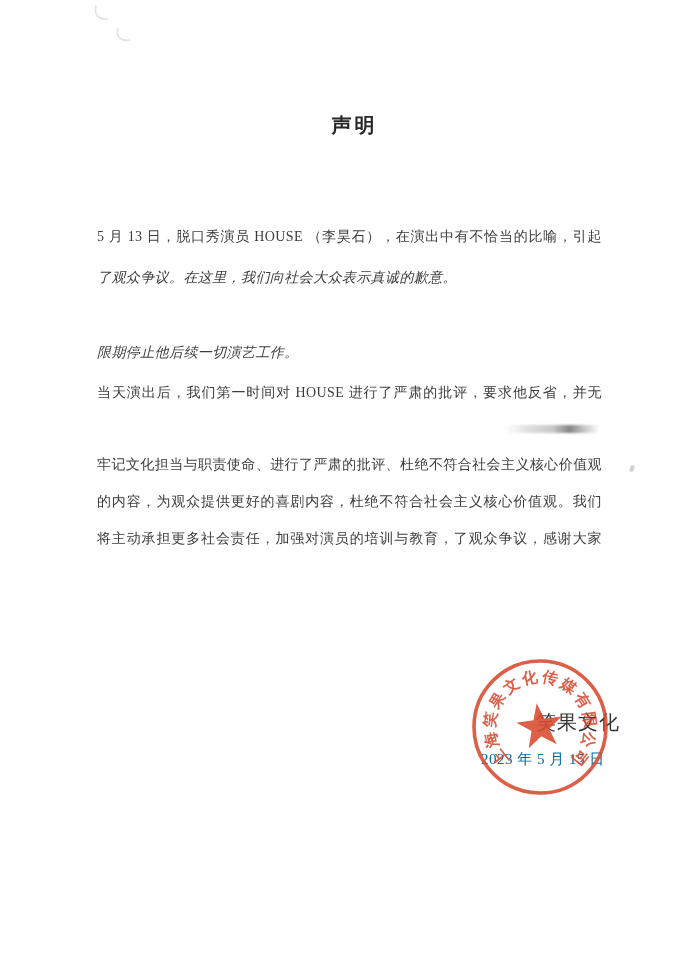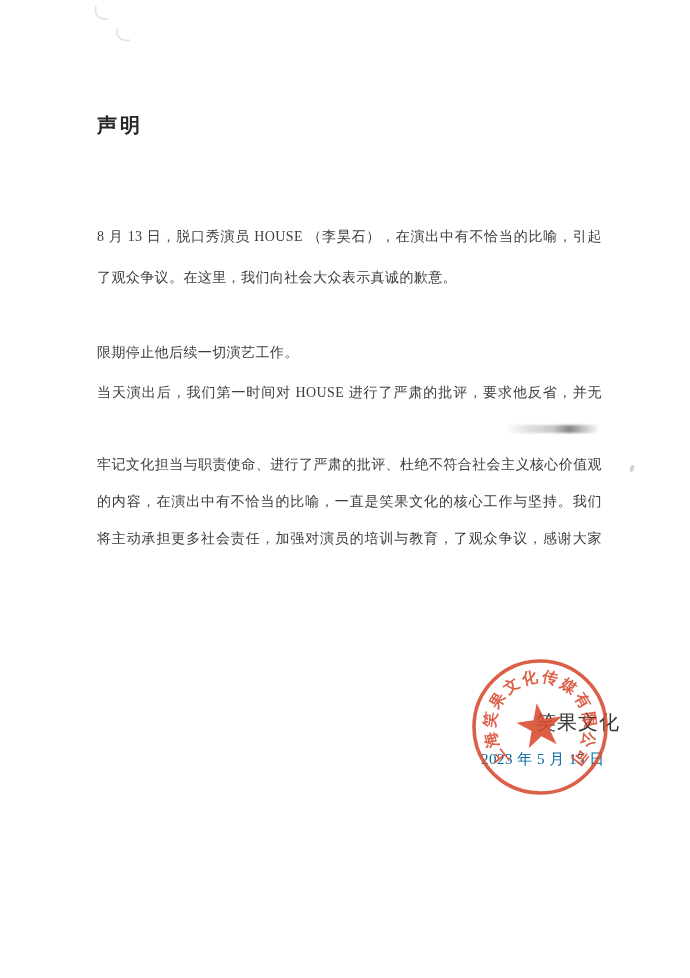--- a/index.html
+++ b/index.html
@@ -7,36 +7,38 @@
     position:relative;
     width:690px;height:978px;
     background:#ffffff;
     overflow:hidden;
     font-family:"Liberation Serif","DejaVu Serif",serif;
     color:#3a3a3a;
   }
   .doc-title{
     position:absolute;
     left:97px;top:112px;width:515px;
+    text-align:center;
     font-size:20px;font-weight:bold;color:#262626;
     letter-spacing:3px;
   }
   .para{
     position:absolute;
     left:97px;width:505px;
     font-size:14px;
     color:#3c3c3c;
     letter-spacing:0.4px;
   }
   .para .line{
     text-align:justify;
     text-align-last:justify;
   }
   .para .line.last{
     text-align-last:left;
+    font-style:italic;
   }
   #para-0{top:216px;line-height:41px;}
   #para-1{top:333px;line-height:40px;}
   #para-2{top:446px;line-height:37px;}
   .sig-company{
     position:absolute;
     left:536px;top:709px;
     font-size:20px;color:#333;
     letter-spacing:1px;
     z-index:1;
@@ -93,30 +95,30 @@
 <div class="page">
 
   <svg class="scan-marks" viewBox="0 0 60 46">
     <path d="M8 4 C 6 12, 10 18, 20 17" fill="none" stroke="#9a9a9a" stroke-width="1.6"></path>
     <path d="M30 26 C 27 33, 32 40, 42 38" fill="none" stroke="#9a9a9a" stroke-width="1.6"></path>
   </svg>
 
   <div class="doc-title">声明</div>
 
   <div class="para" id="para-0">
-      <div class="line">8 月 13 日，脱口秀演员 HOUSE （李昊石），在演出中有不恰当的比喻，引起</div>
+      <div class="line">5 月 13 日，脱口秀演员 HOUSE （李昊石），在演出中有不恰当的比喻，引起</div>
       <div class="line last">了观众争议。在这里，我们向社会大众表示真诚的歉意。</div>
     </div>
   <div class="para" id="para-1">
       <div class="line last">限期停止他后续一切演艺工作。</div>
       <div class="line">当天演出后，我们第一时间对 HOUSE 进行了严肃的批评，要求他反省，并无</div>
     </div>
   <div class="para" id="para-2">
       <div class="line">牢记文化担当与职责使命、进行了严肃的批评、杜绝不符合社会主义核心价值观</div>
-      <div class="line">的内容，在演出中有不恰当的比喻，一直是笑果文化的核心工作与坚持。我们</div>
+      <div class="line">的内容，为观众提供更好的喜剧内容，杜绝不符合社会主义核心价值观。我们</div>
       <div class="line">将主动承担更多社会责任，加强对演员的培训与教育，了观众争议，感谢大家</div>
     </div>
 
   <div class="smudge"></div>
   <div class="speck"></div>
 
   <div class="sig-company">笑果文化</div>
   <div class="sig-date">2023 年 5 月 15 日</div>
 
   <svg class="seal" viewBox="0 0 150 150">

